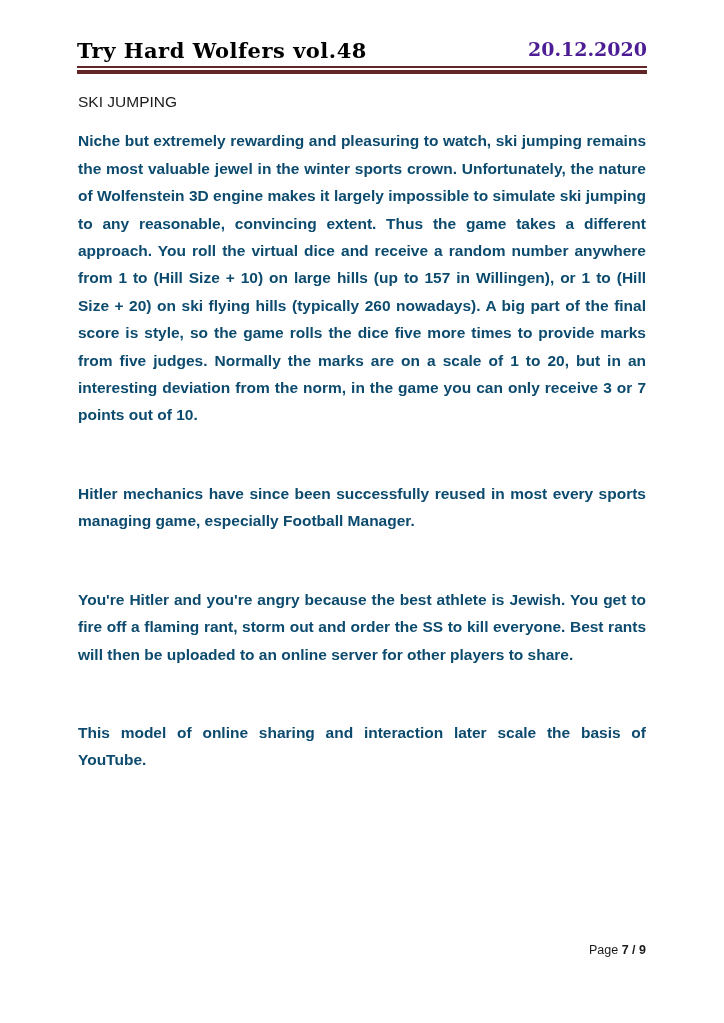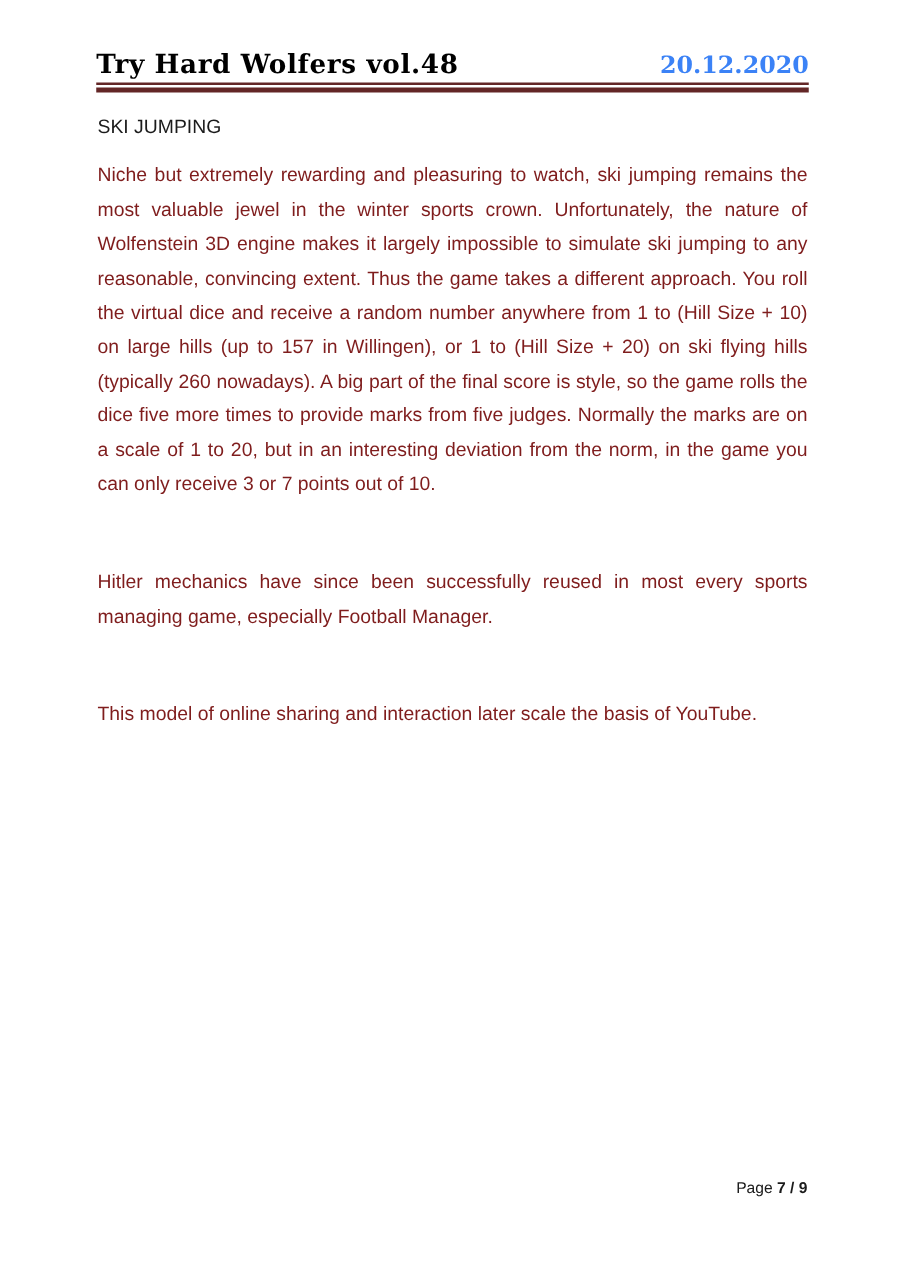--- a/index.html
+++ b/index.html
@@ -20,34 +20,34 @@
   
   .header {
     position: absolute;
     top: 38px;
     left: 77px;
     right: 77px;
   }
   .header-row {
     display: flex;
     justify-content: space-between;
-    align-items: flex-end;
+    align-items: flex-start;
   }
   .header-title {
     font-family: "DejaVu Serif", serif;
     font-weight: bold;
     font-size: 21px;
     letter-spacing: 0.5px;
     color: #000000;
   }
   .header-date {
     font-family: "DejaVu Serif", serif;
     font-weight: bold;
     font-size: 19px;
-    color: #3b82f6;
+    color: #4c1d95;
   }
   .header-rule {
     margin-top: 3px;
   }
   .header-rule .rule-thin {
     height: 2px;
     background: #632626;
   }
   .header-rule .rule-gap {
     height: 2px;
@@ -70,21 +70,22 @@
   .section-heading {
     font-size: 15.5px;
     font-weight: normal;
     margin: 0 0 12px 0;
     color: #1b1b1b;
   }
   .content p {
     margin: 0;
     text-align: justify;
     text-justify: inter-word;
-    color: #7f1d1d;
+    color: #0c4a6e;
+    font-weight: bold;
   }
   .content p.gap-after {
     margin-bottom: 51px;
   }
   .content .section {
     margin: 0;
   }
 
   
   .footer {
@@ -118,20 +119,21 @@
 
   <div class="content">
 
     <div class="section">
       <h2 class="section-heading">SKI JUMPING</h2>
       <p class="gap-after">Niche but extremely rewarding and pleasuring to watch, ski jumping remains the most valuable jewel in the winter sports crown. Unfortunately, the nature of Wolfenstein 3D engine makes it largely impossible to simulate ski jumping to any reasonable, convincing extent. Thus the game takes a different approach. You roll the virtual dice and receive a random number anywhere from 1 to (Hill Size + 10) on large hills (up to 157 in Willingen), or 1 to (Hill Size + 20) on ski flying hills (typically 260 nowadays). A big part of the final score is style, so the game rolls the dice five more times to provide marks from five judges. Normally the marks are on a scale of 1 to 20, but in an interesting deviation from the norm, in the game you can only receive 3 or 7 points out of 10.</p>
       <p class="gap-after">Hitler mechanics have since been successfully reused in most every sports managing game, especially Football Manager.</p>
     </div>
 
     <div class="section">
+      <p class="gap-after">You're Hitler and you're angry because the best athlete is Jewish. You get to fire off a flaming rant, storm out and order the SS to kill everyone. Best rants will then be uploaded to an online server for other players to share.</p>
       <p>This model of online sharing and interaction later scale the basis of YouTube.</p>
     </div>
 
   </div>
 
   <div class="footer">
     <span>Page</span>&nbsp;<b>7</b>&nbsp;<b>/</b>&nbsp;<b>9</b>
   </div>
 
 </div>

